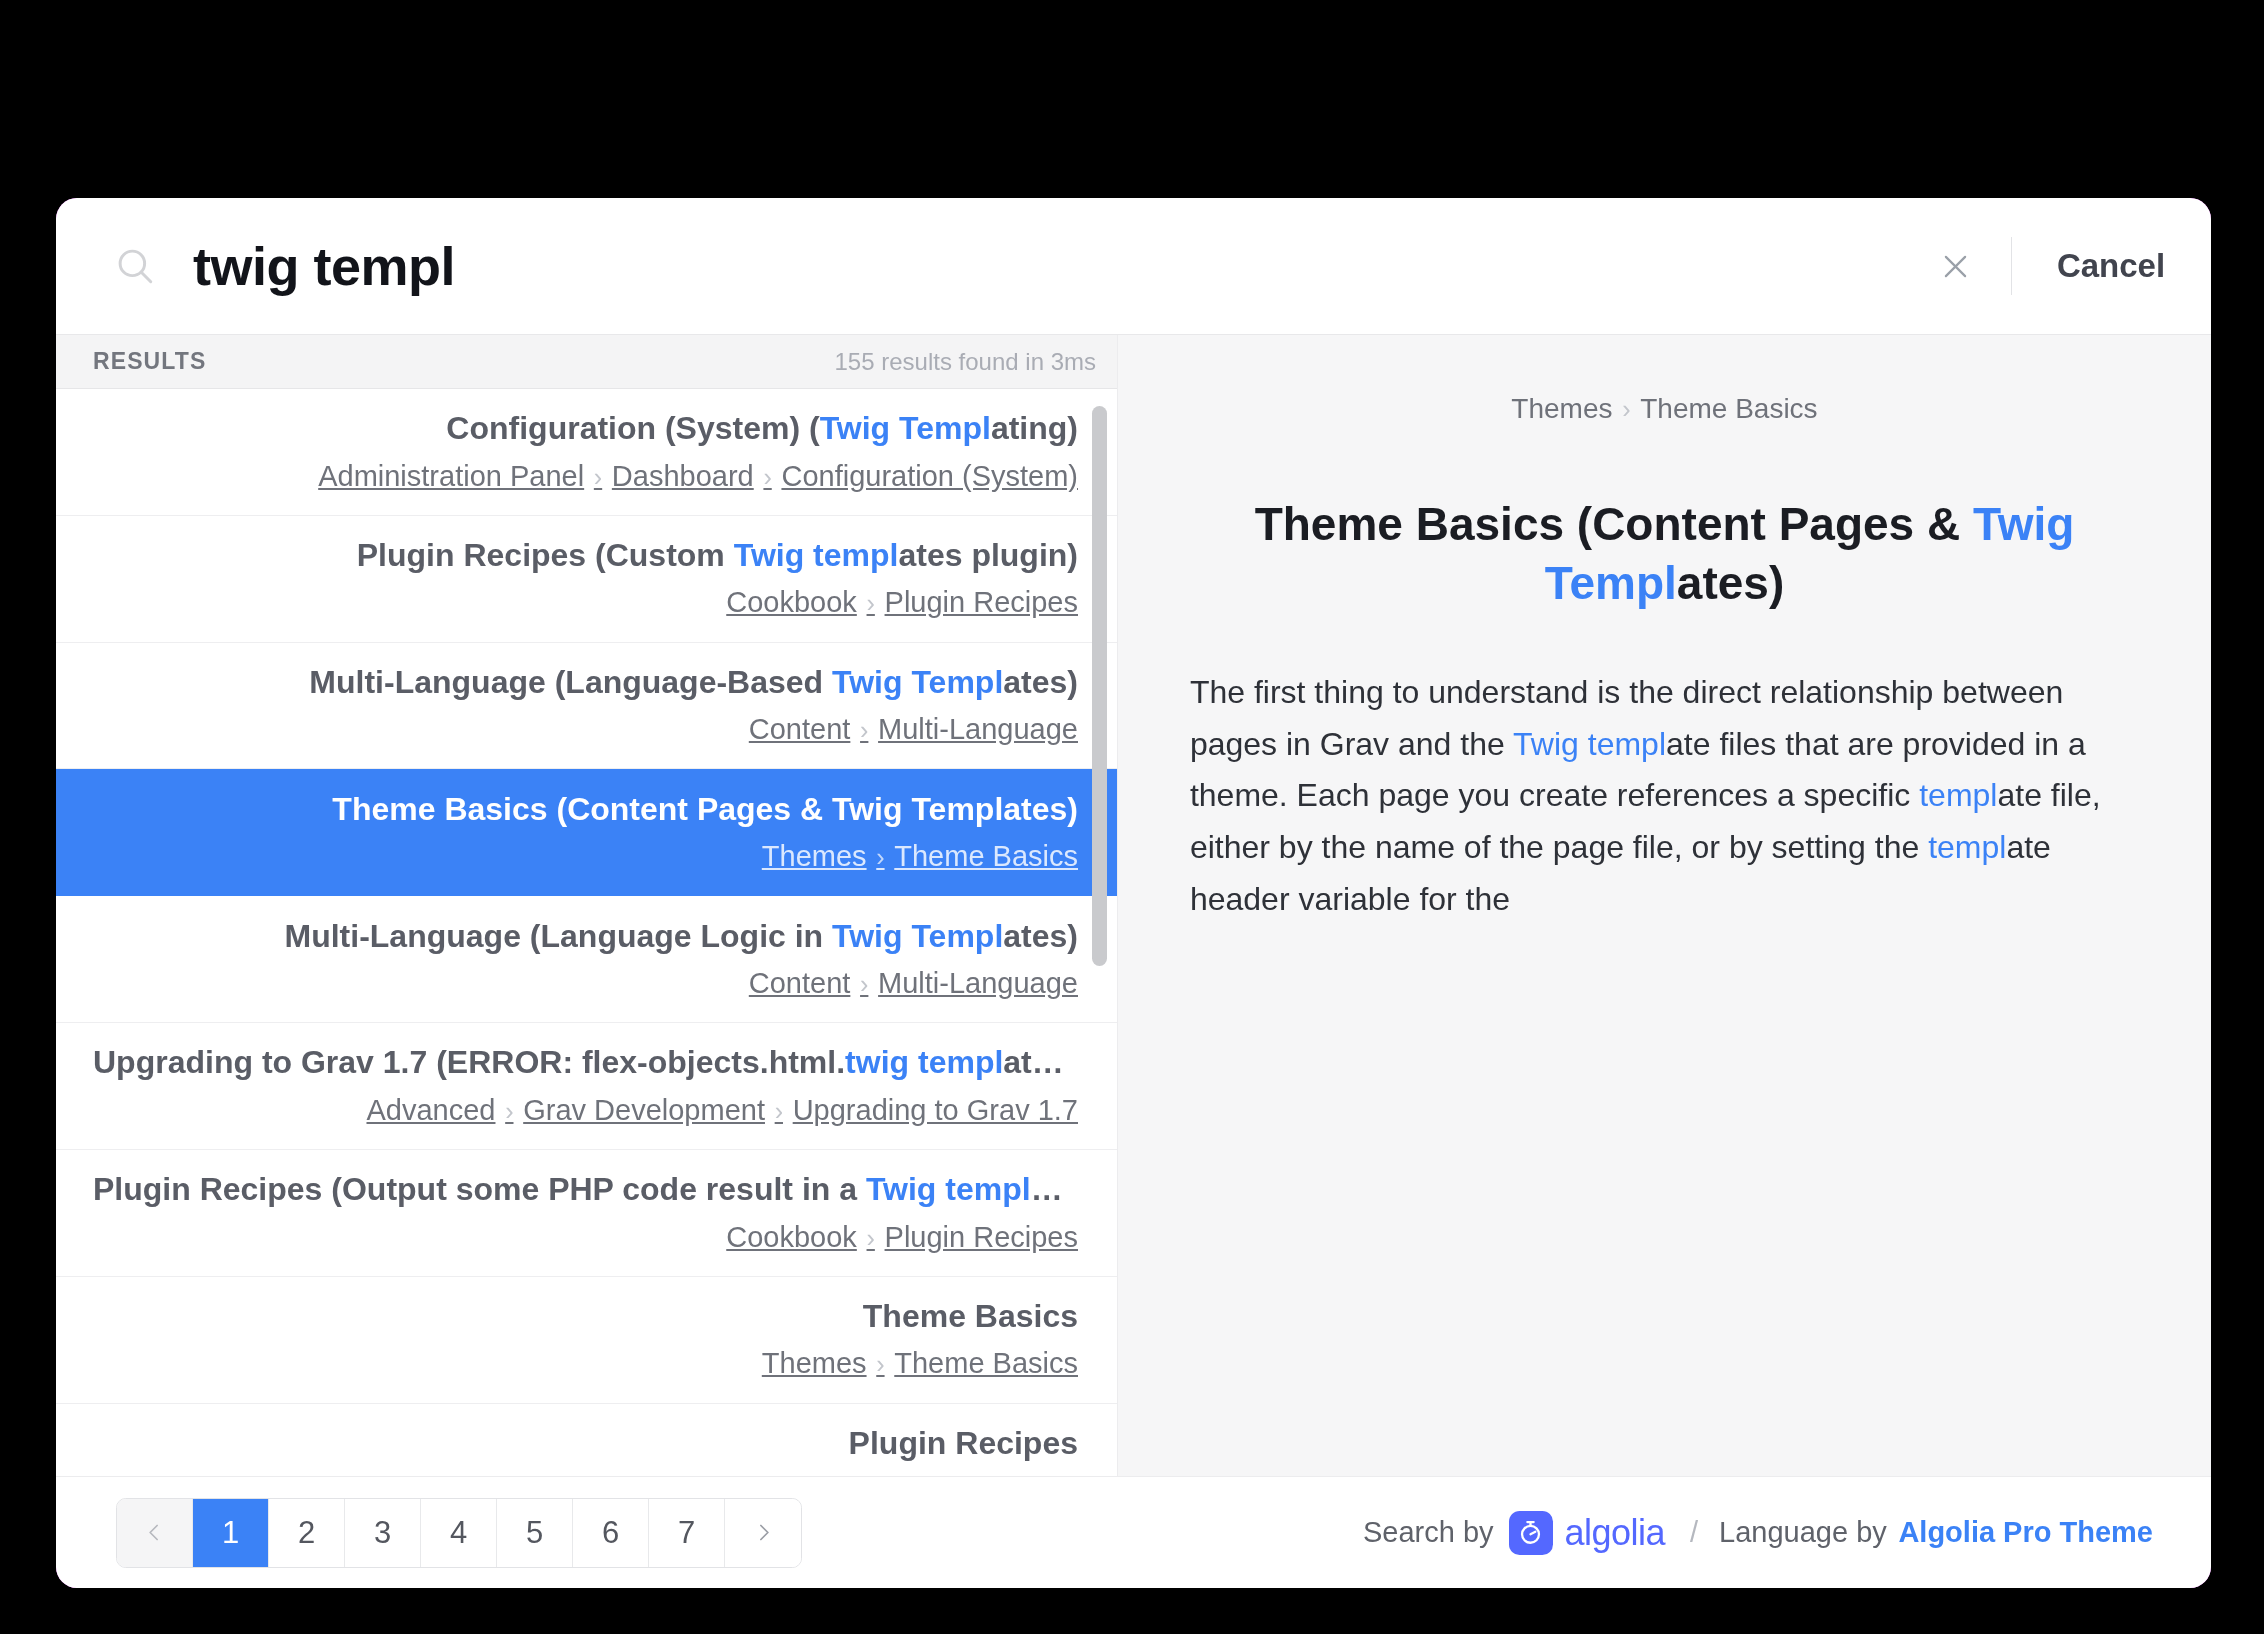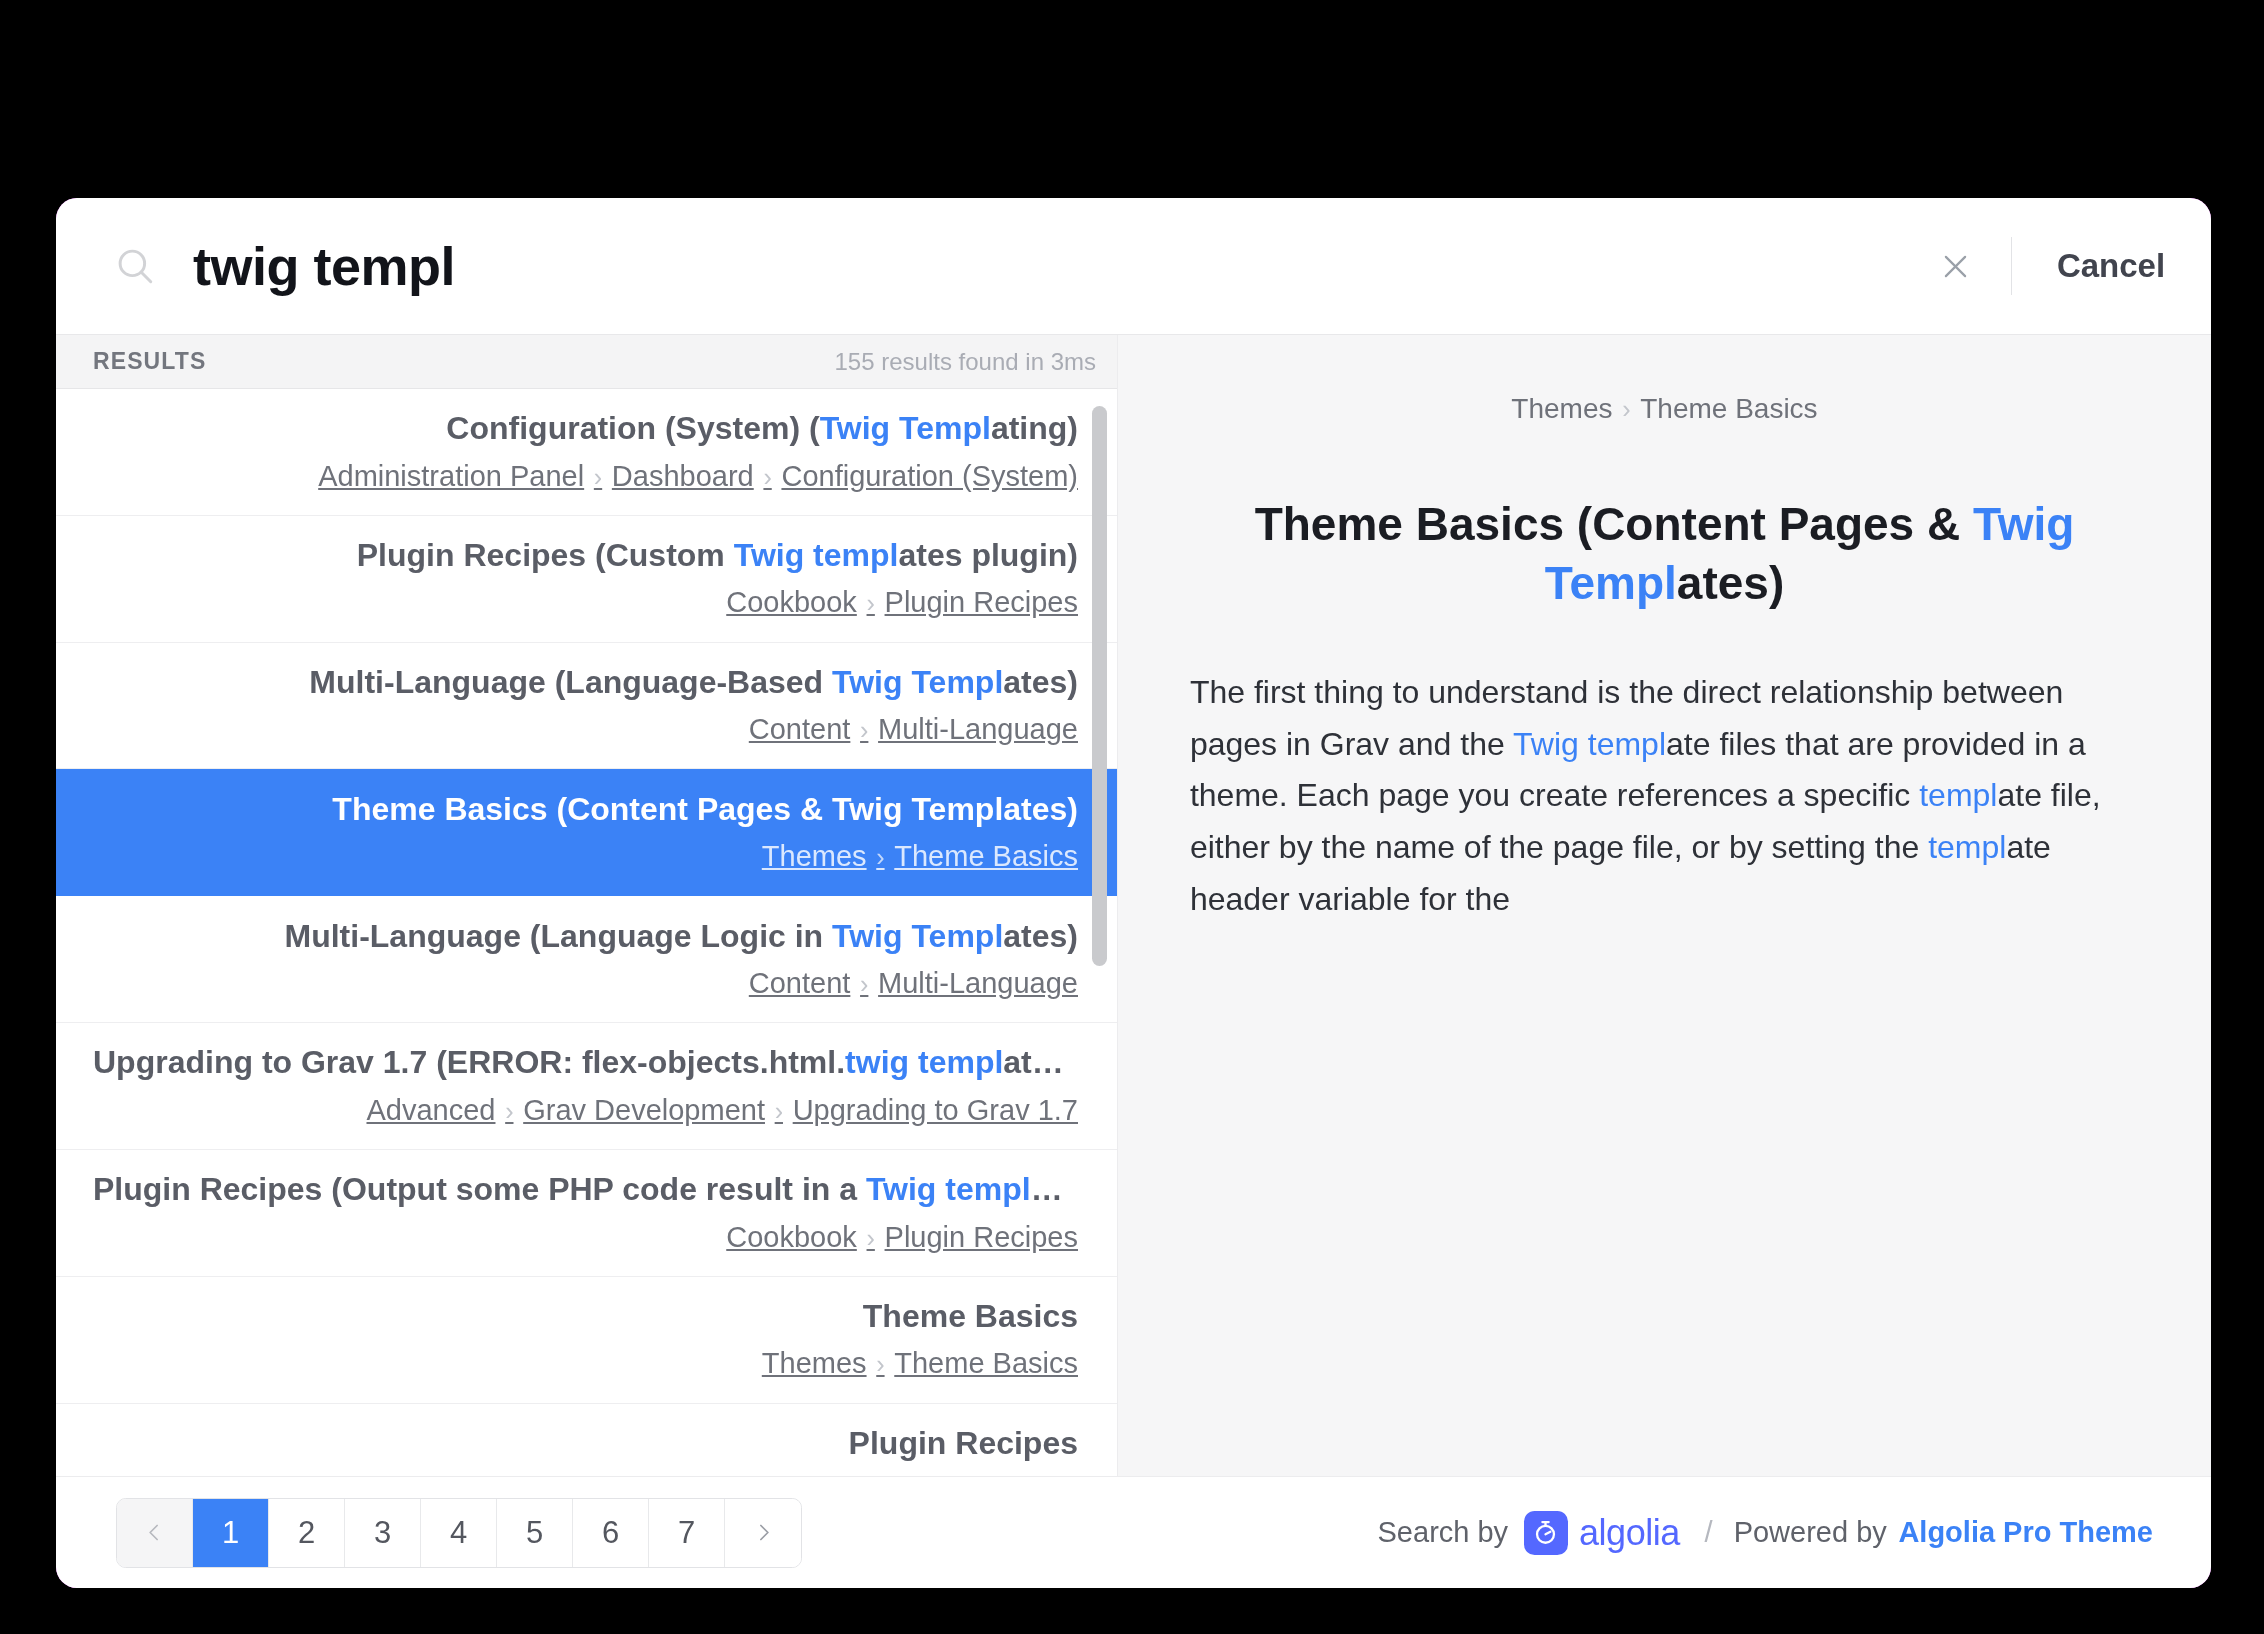--- a/index.html
+++ b/index.html
@@ -441,21 +441,21 @@
             <line x1="12" y1="13.5" x2="16" y2="11.4"></line>
             <line x1="9.4" y1="3.4" x2="14.6" y2="3.4"></line>
             <line x1="12" y1="3.4" x2="12" y2="6.5"></line>
           </svg>
         </span>
 
         <span class="algolia-word">algolia</span>
 
         <span class="brand-slash">/</span>
 
-        <span class="brand-powered">Powered by</span>
+        <span class="brand-powered">Language by</span>
 
         <span class="brand-plugin">Algolia Pro Theme</span>
       </div>
     </div>
 
   </div>
 </div>
 
 
 </body></html>

